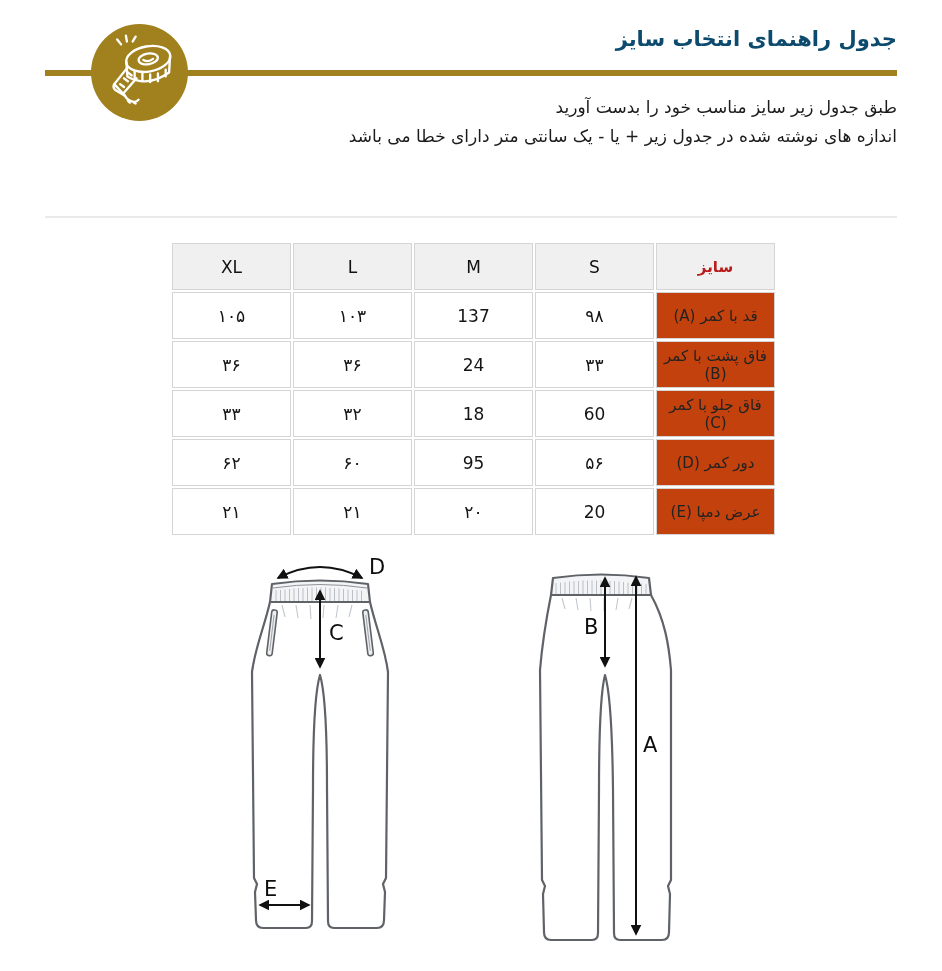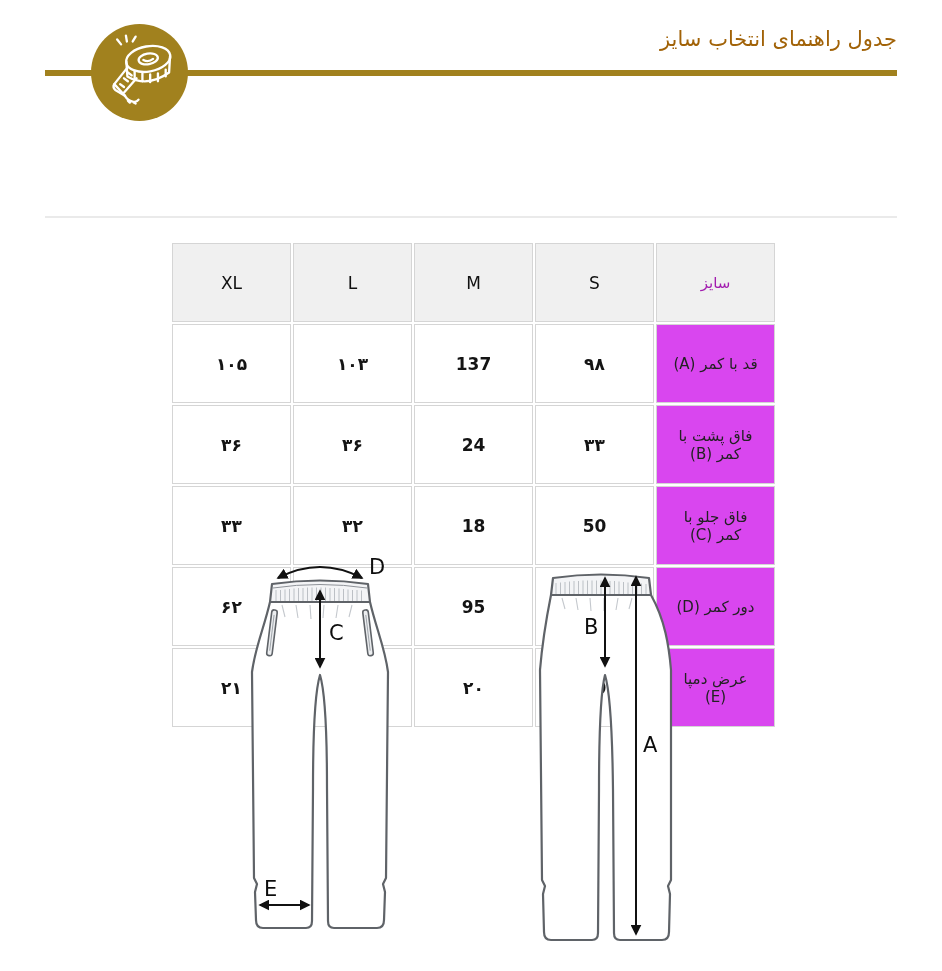--- a/index.html
+++ b/index.html
@@ -12,45 +12,45 @@
   .gold-line{
     position:absolute;left:45px;top:70px;width:852px;height:6px;
     background:#a1811e;z-index:1;
   }
   .tape-badge{
     position:absolute;left:91px;top:24px;width:97px;height:97px;z-index:2;
   }
   .page-title{
     position:absolute;right:45px;top:27px;z-index:2;
     direction:rtl;text-align:right;
-    font-size:21px;font-weight:normal;color:#a16207;
+    font-size:21px;font-weight:bold;color:#0c4a6e;
   }
   .intro{
     position:absolute;right:45px;top:93px;width:620px;
     direction:rtl;text-align:right;
     font-size:17px;line-height:29px;color:#1b1b1b;
   }
   .divider{
     position:absolute;left:45px;top:216px;width:852px;height:2px;
     background:#eaeaea;
   }
   
   table.size-table{
     position:absolute;left:170px;top:241px;width:607px;
     direction:rtl;table-layout:fixed;
     border-collapse:separate;border-spacing:2px;
   }
   table.size-table td,table.size-table th{
-    border:1px solid #d5d5d5;height:45px;padding:16px;
+    border:1px solid #d5d5d5;height:45px;padding:0;
     text-align:center;vertical-align:middle;background:#ffffff;
   }
   table.size-table th{background:#f0f0f0;font-weight:normal;font-size:17px;color:#111;}
-  table.size-table th.corner{font-size:15px;font-weight:normal;color:#a21caf;}
-  table.size-table td.rowlabel{background:#d946ef;font-size:15px;color:#222;}
-  table.size-table td.val{font-weight:bold;font-size:17px;color:#141414;}
+  table.size-table th.corner{font-size:15px;font-weight:bold;color:#b91c1c;}
+  table.size-table td.rowlabel{background:#c2410c;font-size:15px;color:#222;}
+  table.size-table td.val{font-weight:normal;font-size:17px;color:#141414;}
   
   .pants-svg{position:absolute;top:548px;width:204px;height:412px;}
   .pants-front{left:238px;}
   .pants-back{left:538px;}
   .measure-label{font-family:"DejaVu Sans",sans-serif;font-size:21px;fill:#0d0d0d;}
 </style>
 </head>
 <body>
 
 <div class="gold-line"></div>
@@ -74,20 +74,22 @@
       <path d="M30,62 l4,3 M34,56 l4,3 M38,50 l4,3"></path>
 
       <path d="M35,74 q3,5 8,6 q4,1 6,-2 M38,79 l2,2 M44,81 l2,1"></path>
     </g>
   </svg>
 </div>
 
 <div class="page-title">جدول راهنمای انتخاب سایز</div>
 
 <div class="intro">
+  <div>طبق جدول زیر سایز مناسب خود را بدست آورید</div>
+  <div>اندازه های نوشته شده در جدول زیر + یا - یک سانتی متر دارای خطا می باشد</div>
 </div>
 
 <div class="divider"></div>
 
 <table class="size-table">
   <tbody>
       <tr>
     <th class="corner">سایز</th>
     <th>S</th>
     <th>M</th>
@@ -103,21 +105,21 @@
   </tr>
   <tr>
     <td class="rowlabel">فاق پشت با کمر (B)</td>
     <td class="val">۳۳</td>
     <td class="val">24</td>
     <td class="val">۳۶</td>
     <td class="val">۳۶</td>
   </tr>
   <tr>
     <td class="rowlabel">فاق جلو با کمر (C)</td>
-    <td class="val">50</td>
+    <td class="val">60</td>
     <td class="val">18</td>
     <td class="val">۳۲</td>
     <td class="val">۳۳</td>
   </tr>
   <tr>
     <td class="rowlabel">دور کمر (D)</td>
     <td class="val">۵۶</td>
     <td class="val">95</td>
     <td class="val">۶۰</td>
     <td class="val">۶۲</td>

